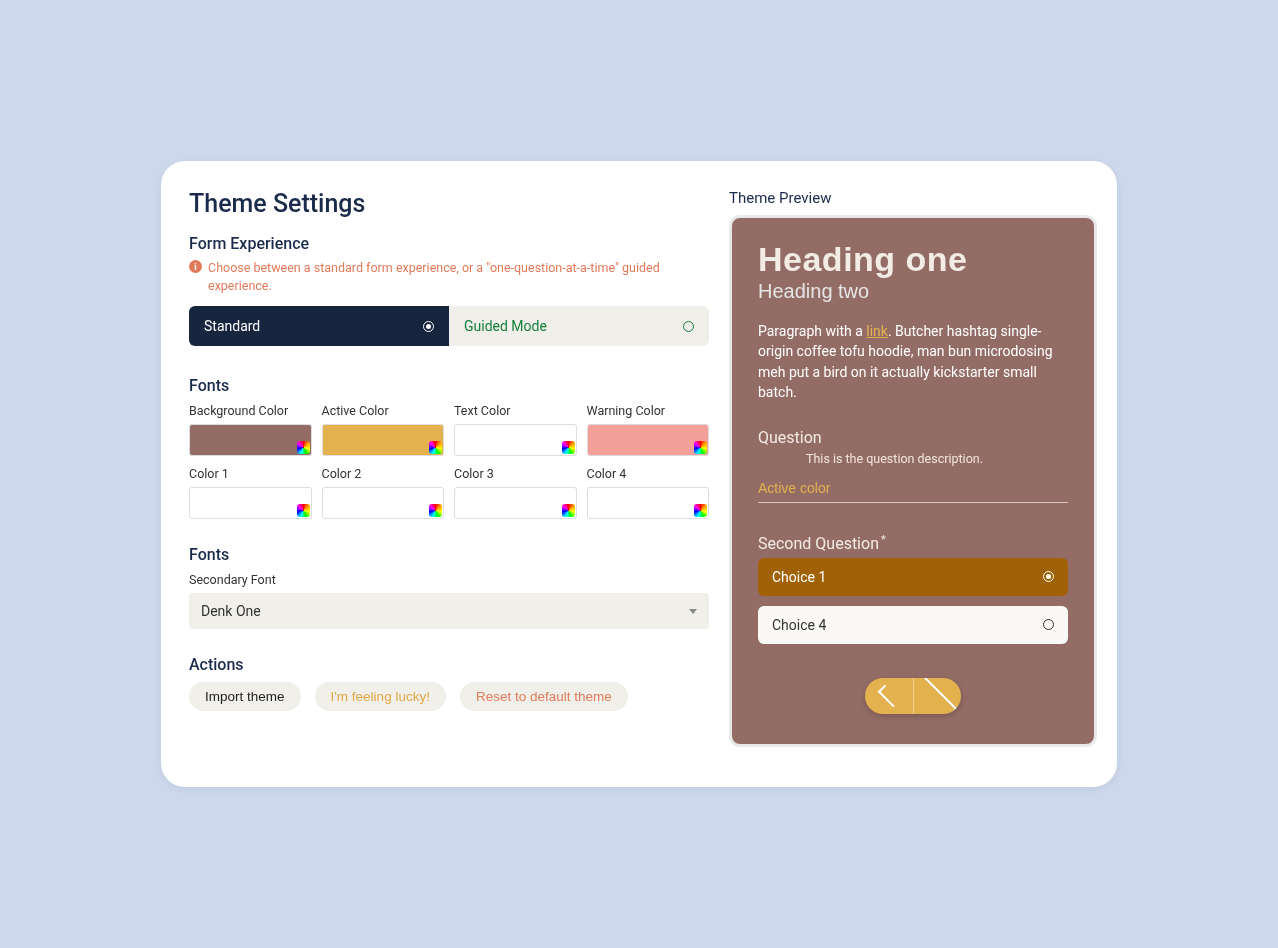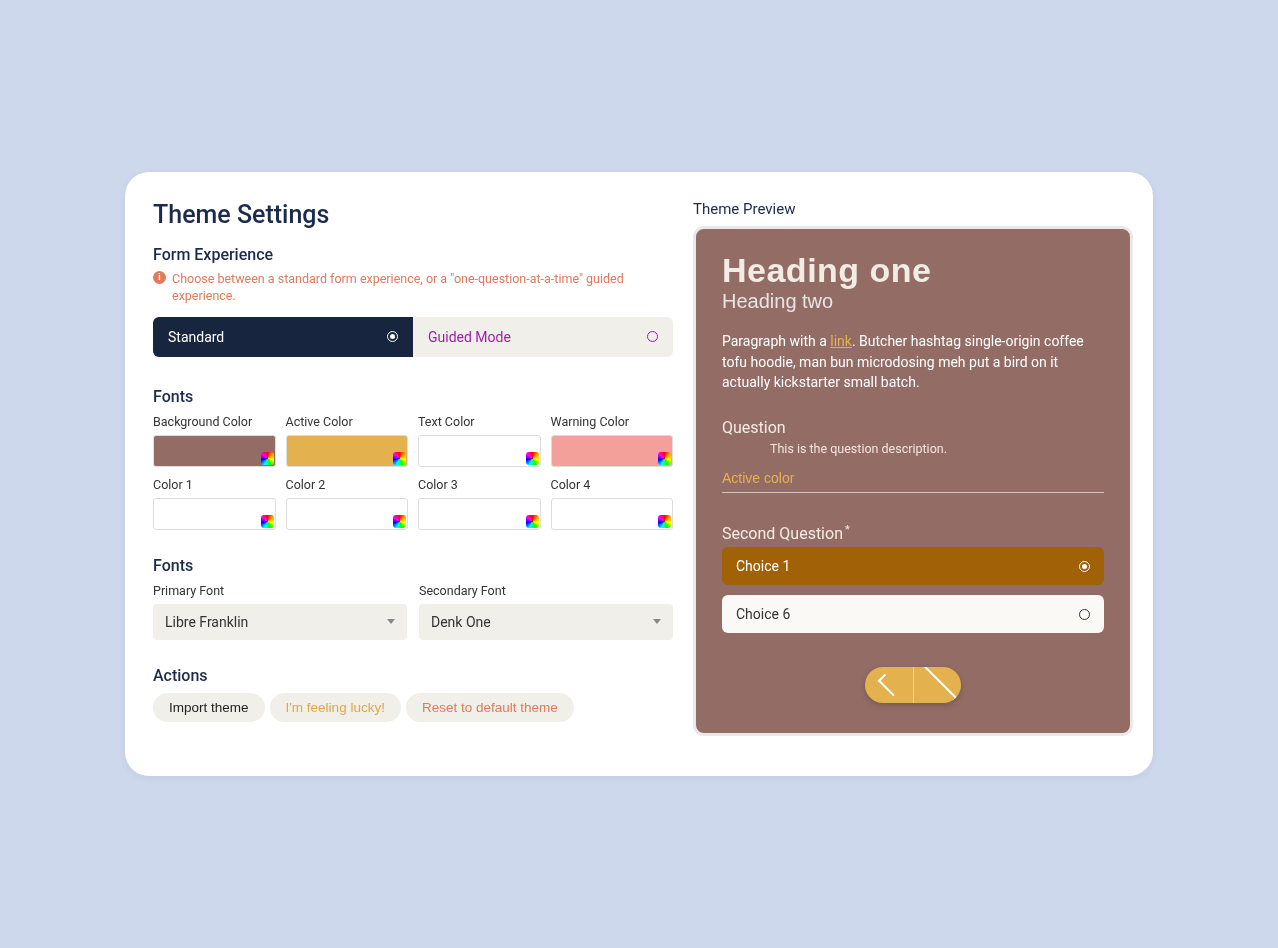--- a/index.html
+++ b/index.html
@@ -8,21 +8,21 @@
     font-family: -apple-system, BlinkMacSystemFont, "Segoe UI", Roboto, sans-serif;
     width: 1278px;
     height: 948px;
     display: flex;
     align-items: center;
     justify-content: center;
   }
   .card {
     background: #fff;
     border-radius: 24px;
-    width: 1028px;
+    width: 956px;
     padding: 28px 20px 40px 28px;
     display: flex;
     box-shadow: 0 2px 8px rgba(0,0,0,0.06);
   }
   .left {
     width: 540px;
     padding-right: 20px;
   }
   .right {
     flex: 1;
@@ -69,21 +69,21 @@
     justify-content: space-between;
     cursor: pointer;
     border: 1px solid transparent;
   }
   .seg-opt.active {
     background: #17253f;
     color: #fff;
   }
   .seg-opt.inactive {
     background: #f1efe9;
-    color: #a21caf;
+    color: #15803d;
   }
   .radio-ind {
     width: 11px; height: 11px; border-radius: 50%;
     border: 1.5px solid currentColor;
     display: inline-flex; align-items: center; justify-content: center;
   }
   .radio-ind.on::after {
     content: ""; width: 5px; height: 5px; border-radius: 50%; background: currentColor;
   }
   .color-grid {
@@ -133,21 +133,21 @@
     cursor: pointer;
   }
   .caret {
     width: 0; height: 0;
     border-left: 4px solid transparent;
     border-right: 4px solid transparent;
     border-top: 5px solid #888;
   }
   .actions-row {
     display: flex;
-    gap: 5px;
+    gap: 14px;
     margin-top: 8px;
   }
   .pill {
     background: #f1efe9;
     border: none;
     border-radius: 16px;
     padding: 7px 16px;
     font-size: 13.5px;
     cursor: pointer;
   }
@@ -337,27 +337,20 @@
               <span class="picker-glyph"></span>
             </div>
         </div>
       </div>
     </div>
 
     <div>
       <div class="section-title">Fonts</div>
       <div class="font-row">
         <div class="font-col">
-          <span class="field-label">Primary Font</span>
-          <div class="select">
-            <span>Libre Franklin</span>
-            <span class="caret"></span>
-          </div>
-        </div>
-        <div class="font-col">
           <span class="field-label">Secondary Font</span>
           <div class="select">
             <span>Denk One</span>
             <span class="caret"></span>
           </div>
         </div>
       </div>
     </div>
 
     <div>
@@ -384,21 +377,21 @@
       <input class="qinput" placeholder="Active color" style="">
 
       <div class="qlabel">
         <span>Second Question</span><span class="req">*</span>
       </div>
       <div class="choice sel">
         <span>Choice 1</span>
         <span class="radio-ind on"></span>
       </div>
       <div class="choice unsel">
-        <span>Choice 6</span>
+        <span>Choice 4</span>
         <span class="radio-ind"></span>
       </div>
 
       <div class="nav">
         <div class="nav-pill">
           <div class="nav-btn">
               <span class="arrow left"></span>
             </div>
           <div class="nav-btn">
               <span class="arrow right"></span>

